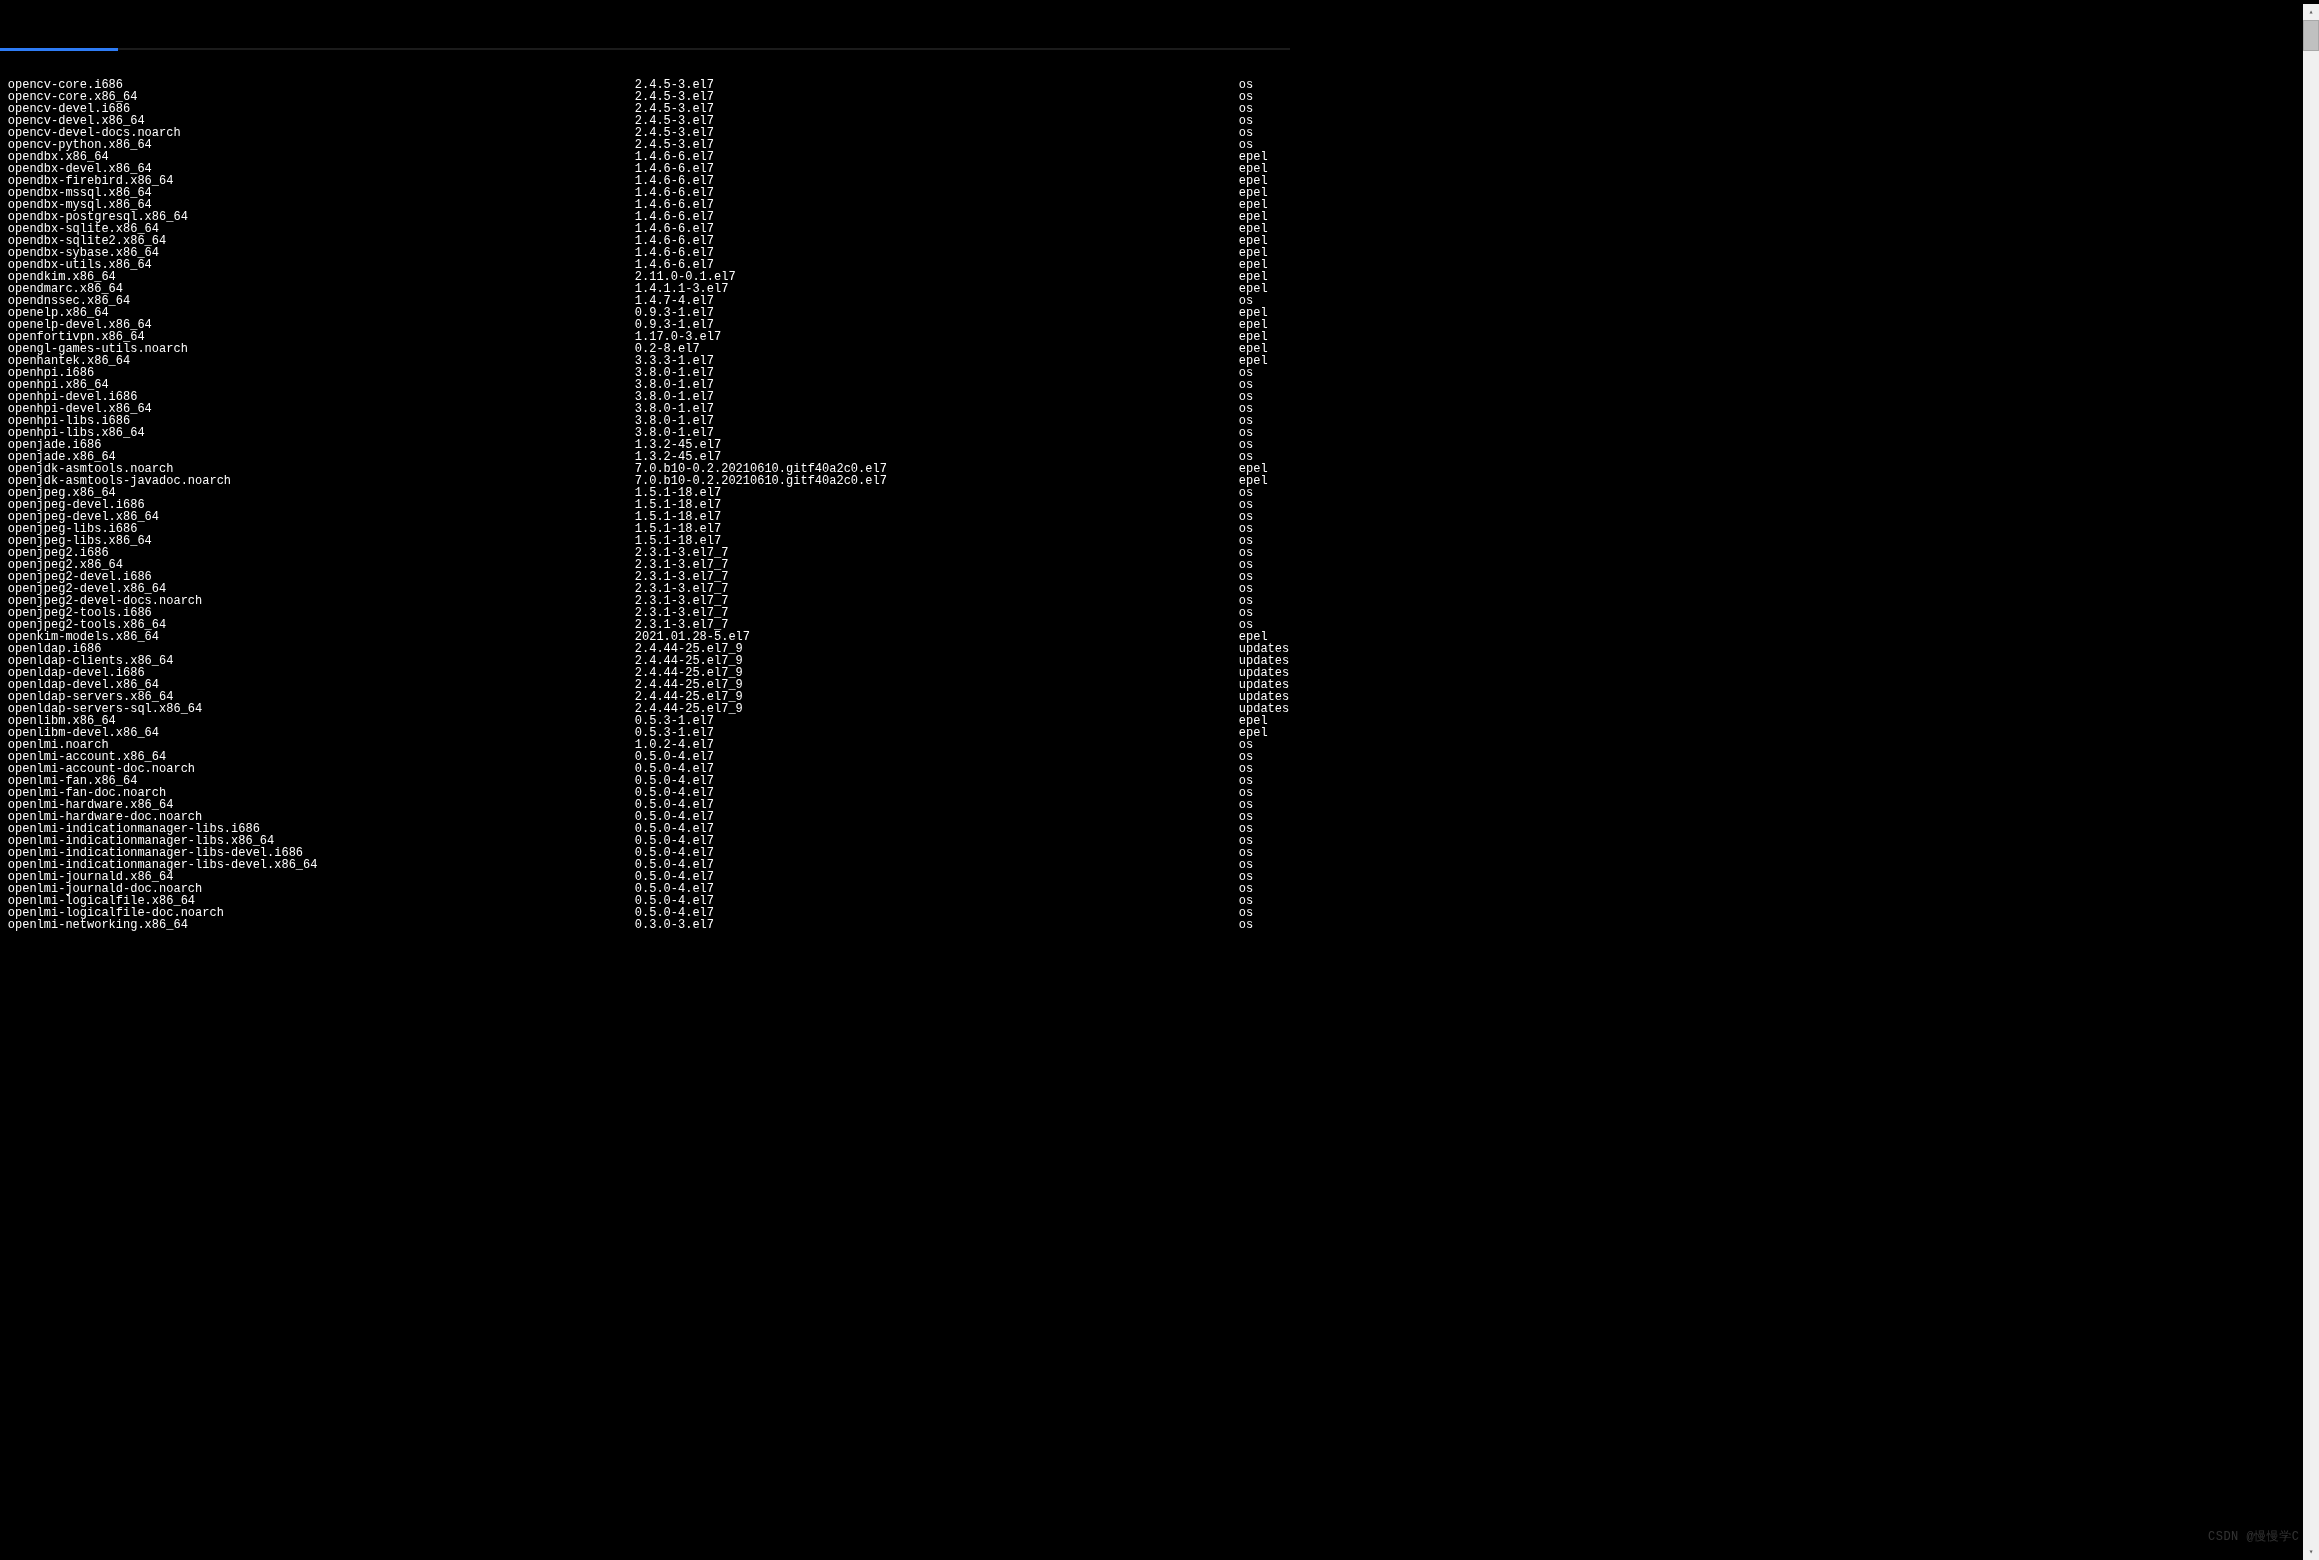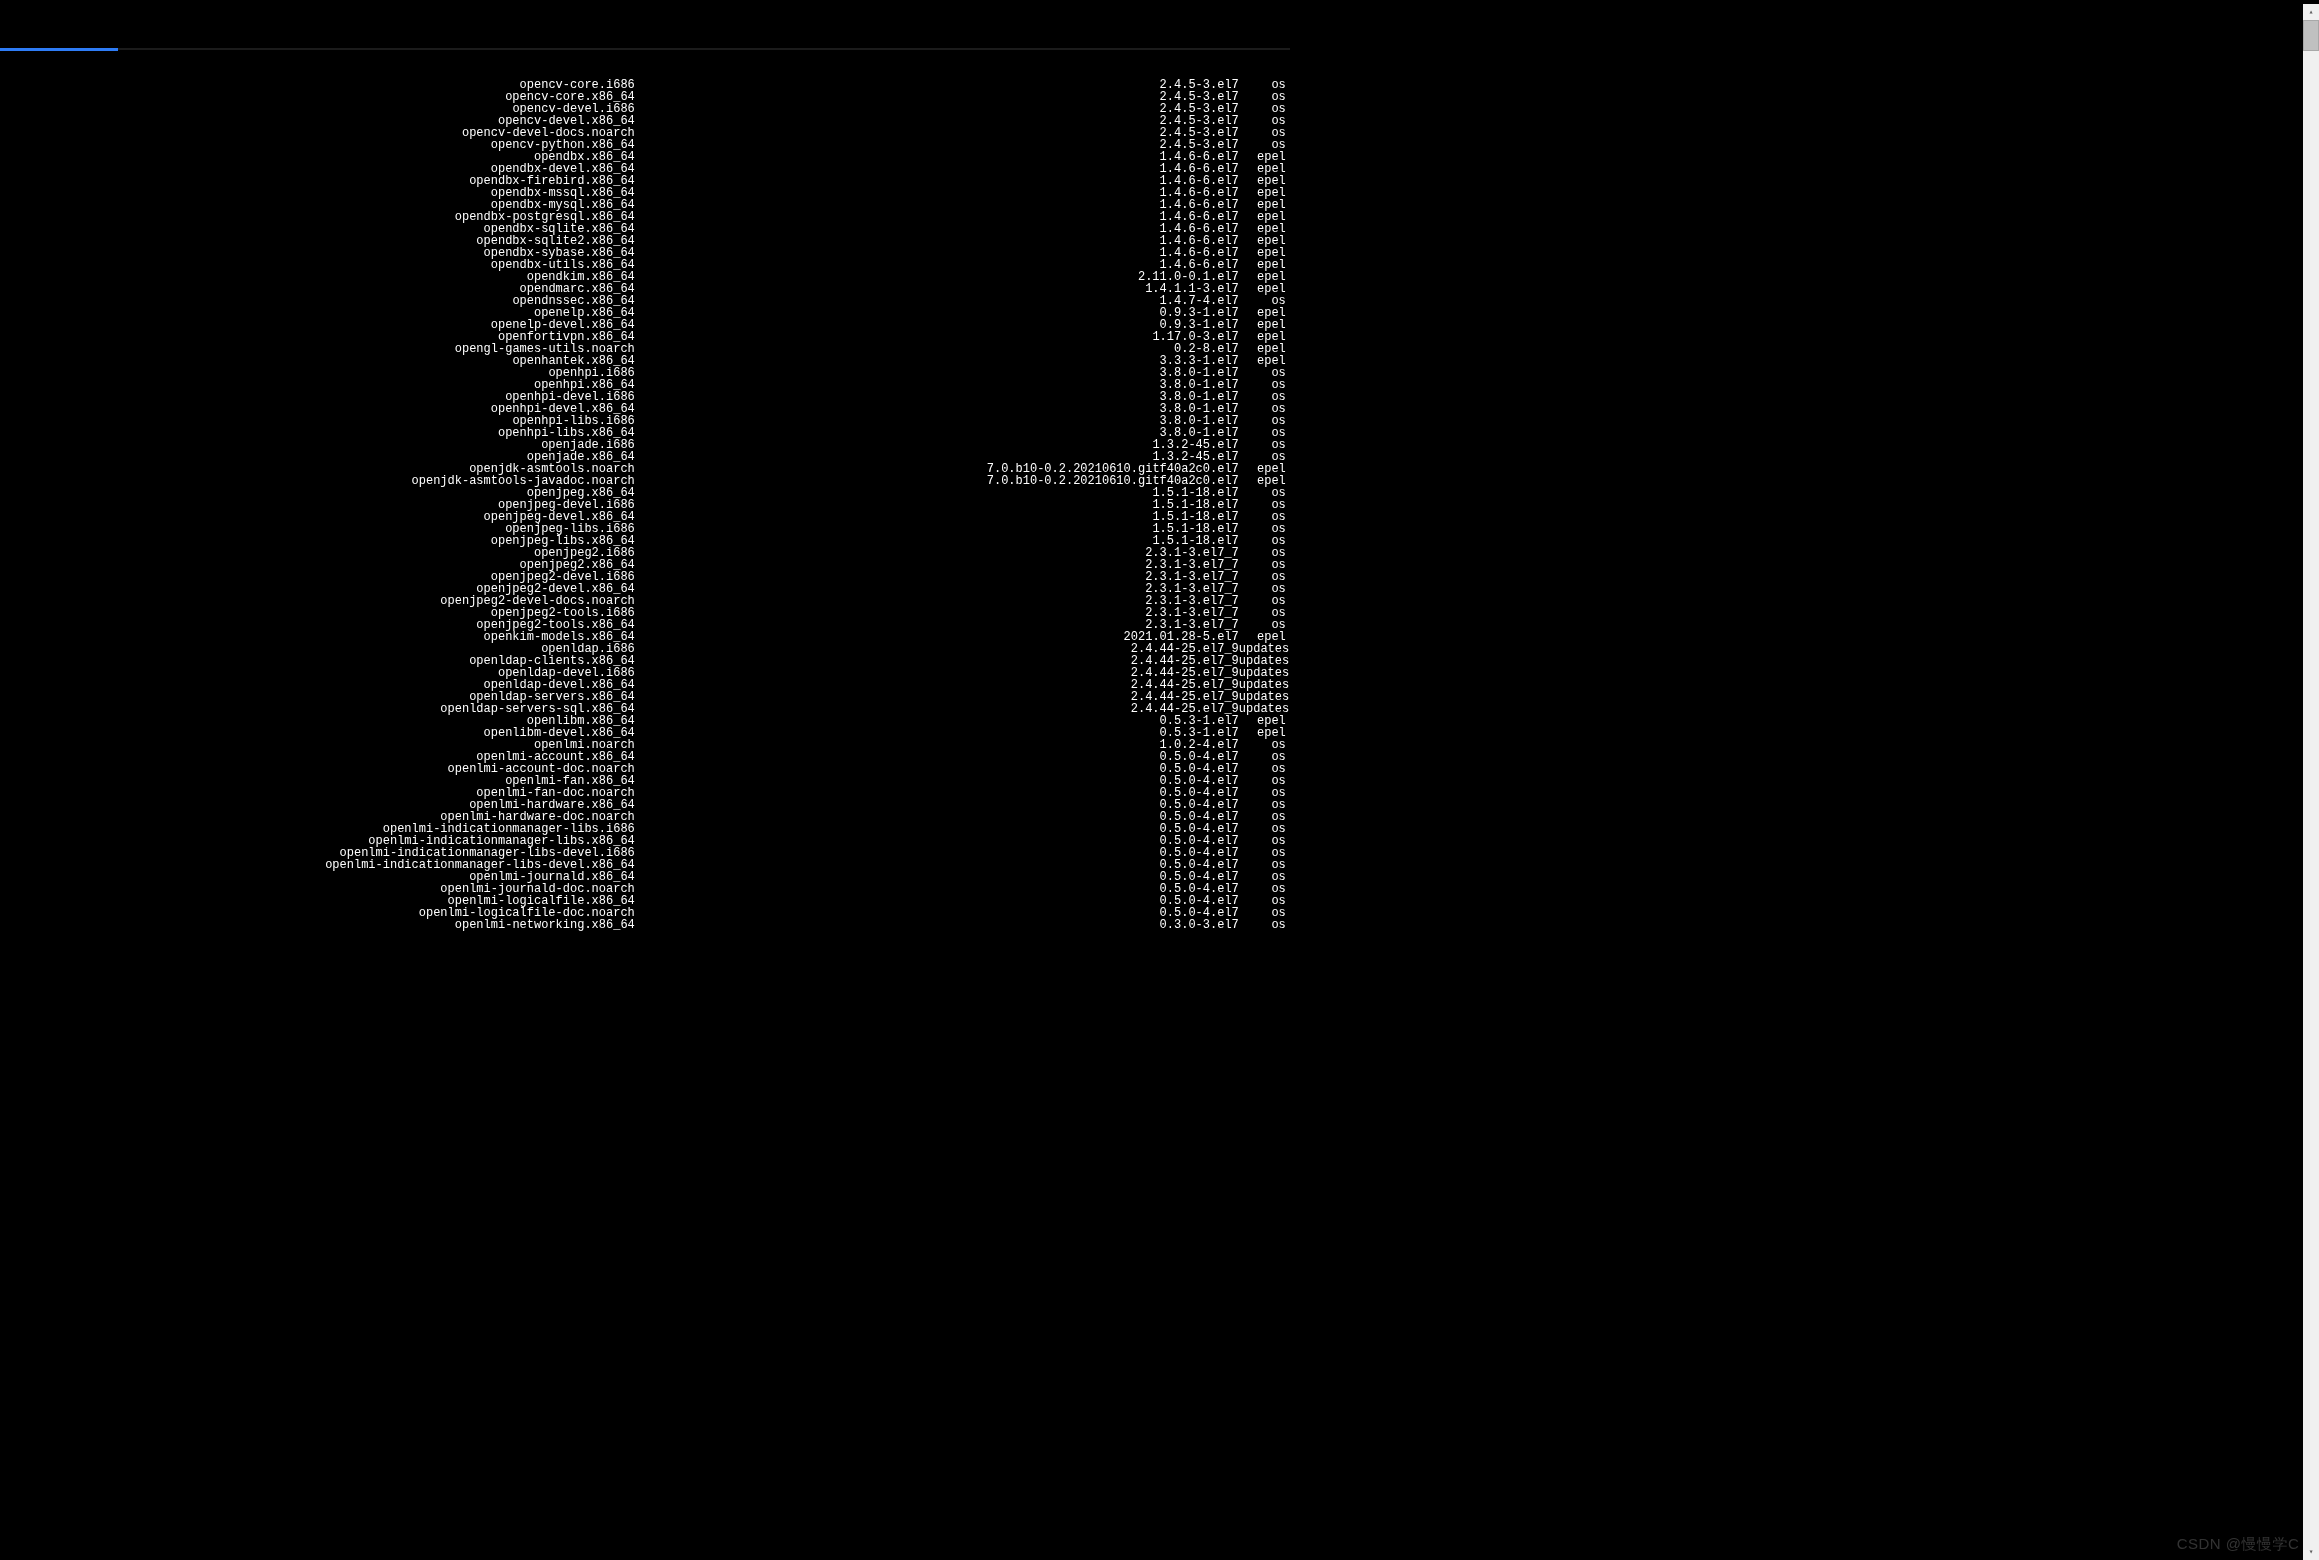--- a/index.html
+++ b/index.html
@@ -37,21 +37,20 @@
        position: absolute;
        left: 118px;
        top: 0;
        width: 1172px;
        height: 2px;
        background: #888;
        opacity: 0.2;
     }
     .terminal {
       padding: 2.9px 7.8px 3.9px 7.8px;
-      text-align: right;
     }
     .row {
       display: flex;
       width: 1278px;
     }
     .pkg { flex: 0 0 627px; }
     .ver { flex: 0 0 604px; }
     .repo { flex: 0 0 47px; }
     .scrollbar-track {
       position: absolute;
@@ -88,24 +87,24 @@
       background: #f0f0f0;
       display: flex;
       align-items: center;
       justify-content: center;
       font-size: 7.8px;
       color: #606060;
     }
     .watermark {
       position: absolute;
       right: 19.6px;
-      bottom: 10px;
+      bottom: 17px;
       color: rgba(200, 200, 200, 0.25);
-      font-size: 15px;
-      font-family: Liberation Sans, sans-serif;
+      font-size: 12px;
+      font-family: Liberation Mono, monospace;
       letter-spacing: 0.5px;
     }
     .right-zone {
       position: absolute;
       left: 1290px;
       top: 0;
       right: 15.7px;
       bottom: 0;
       background: #000;
     }

